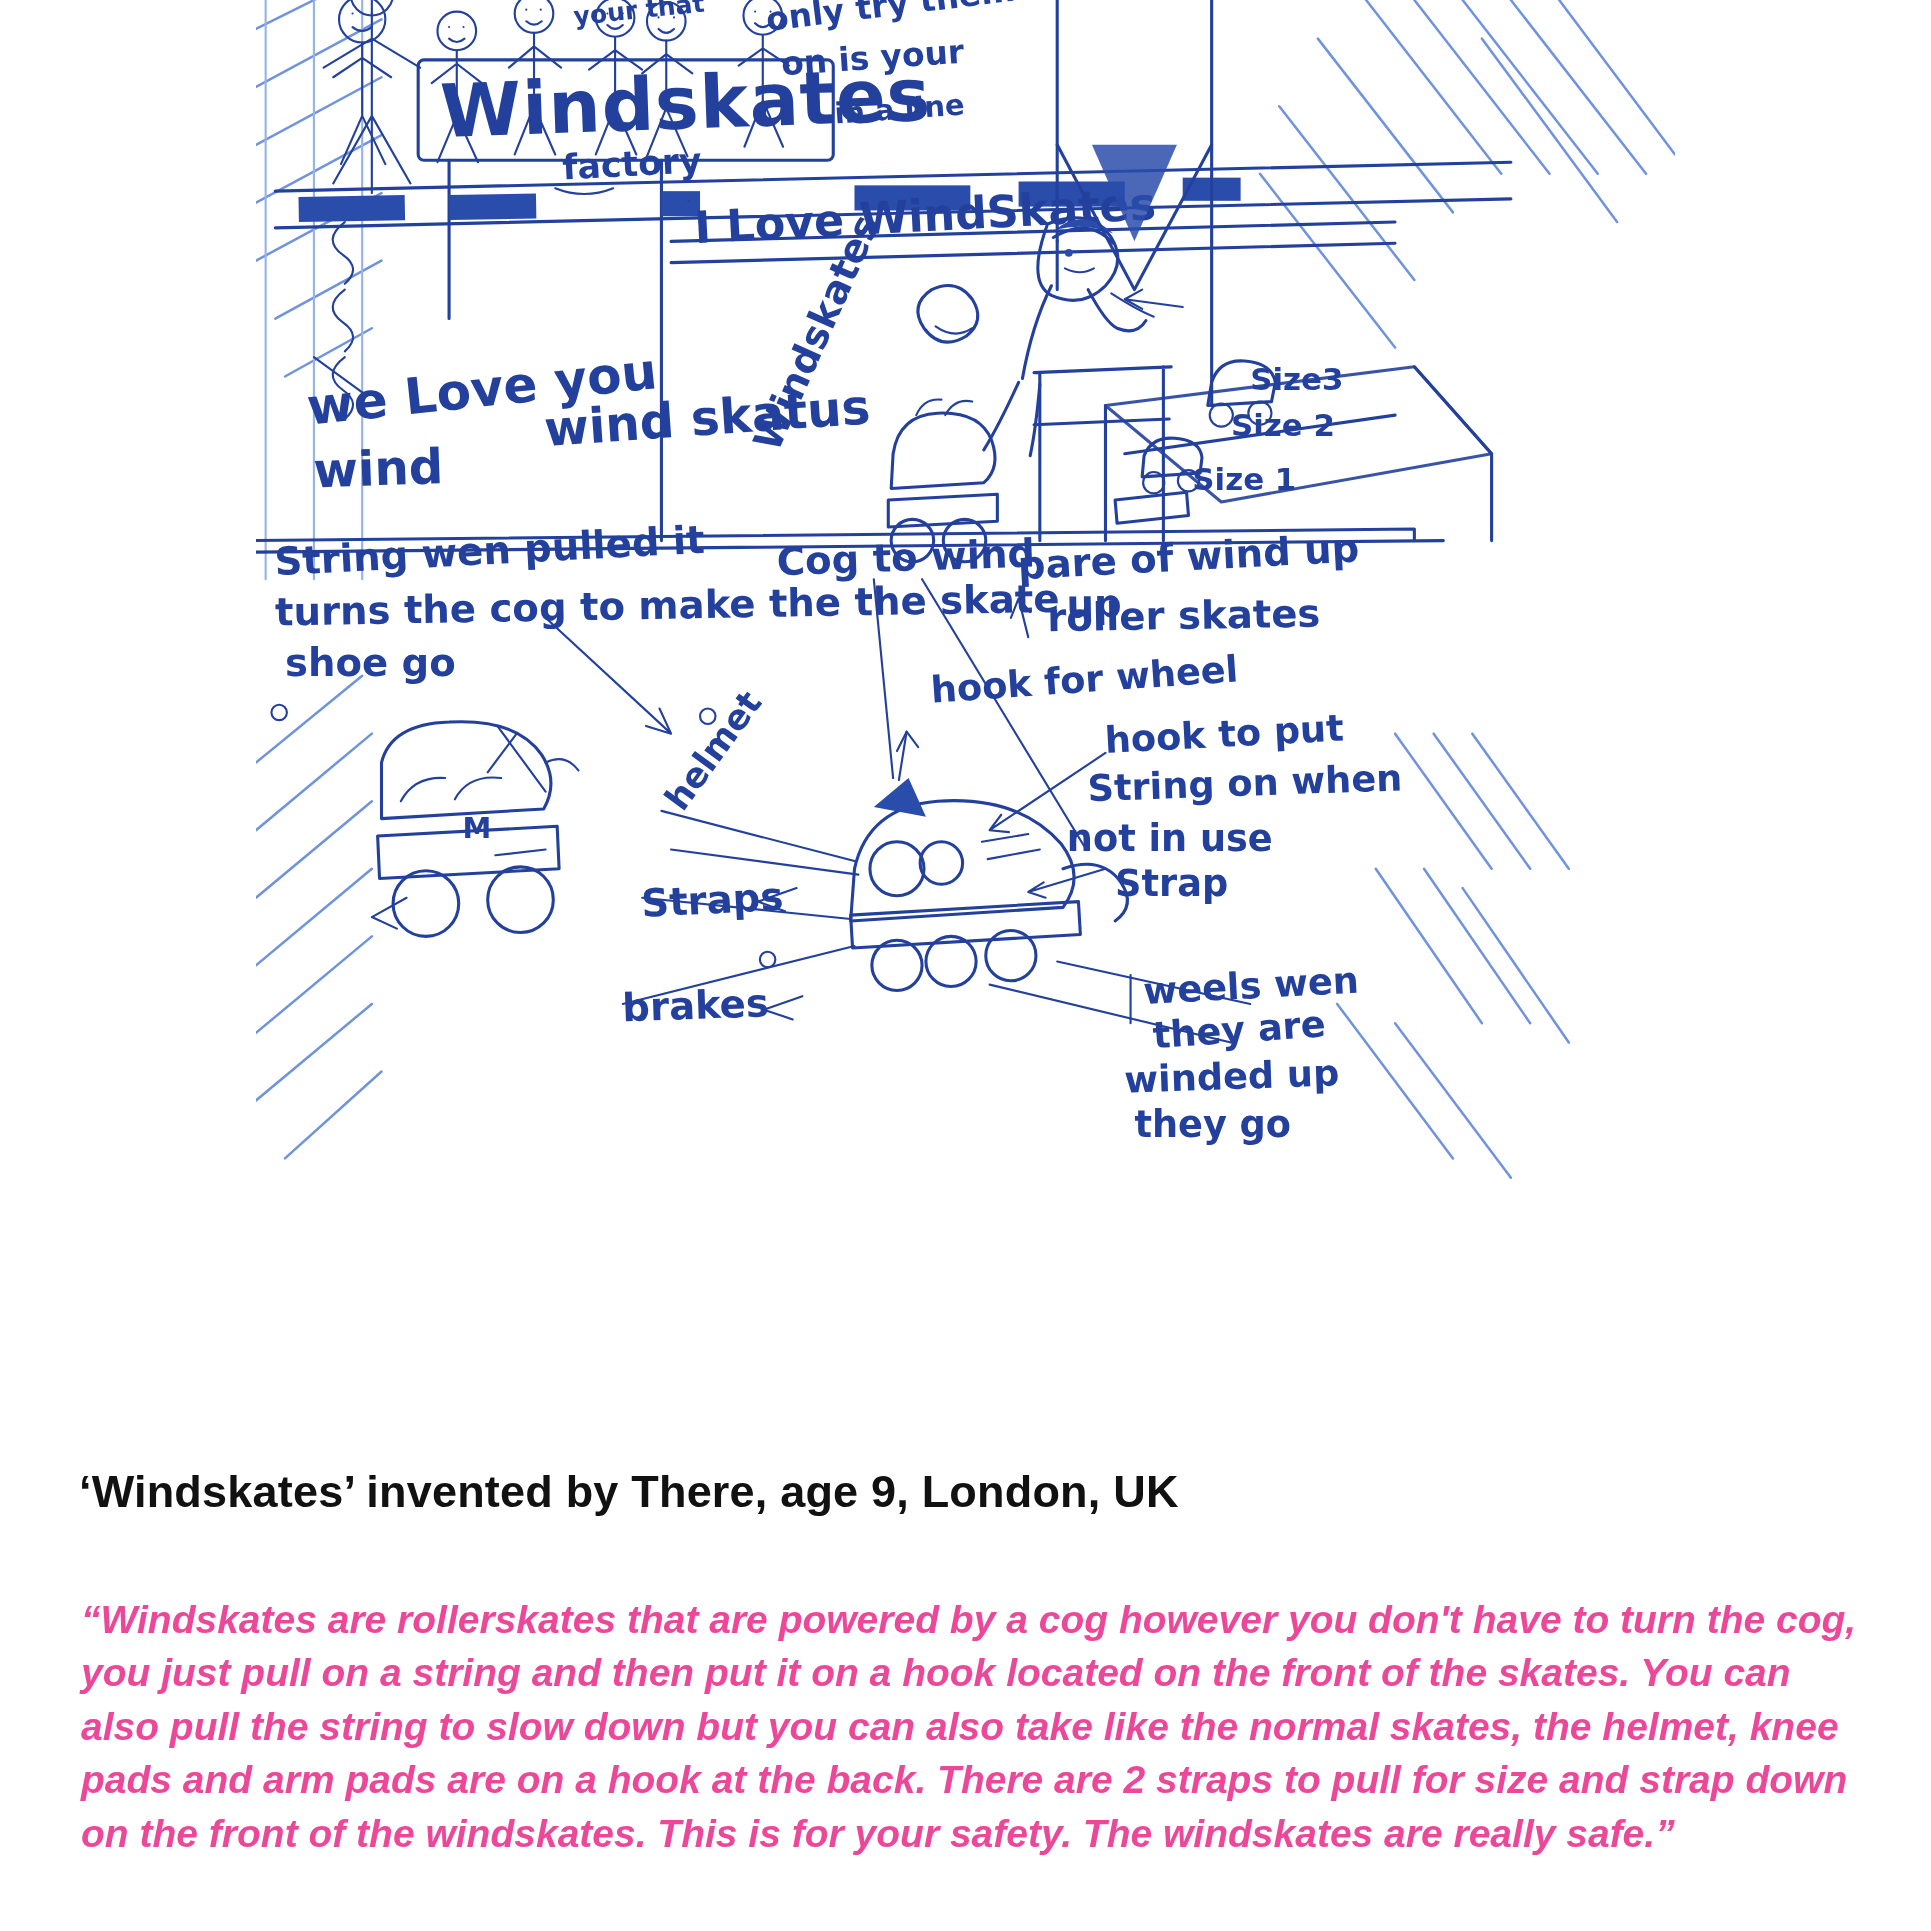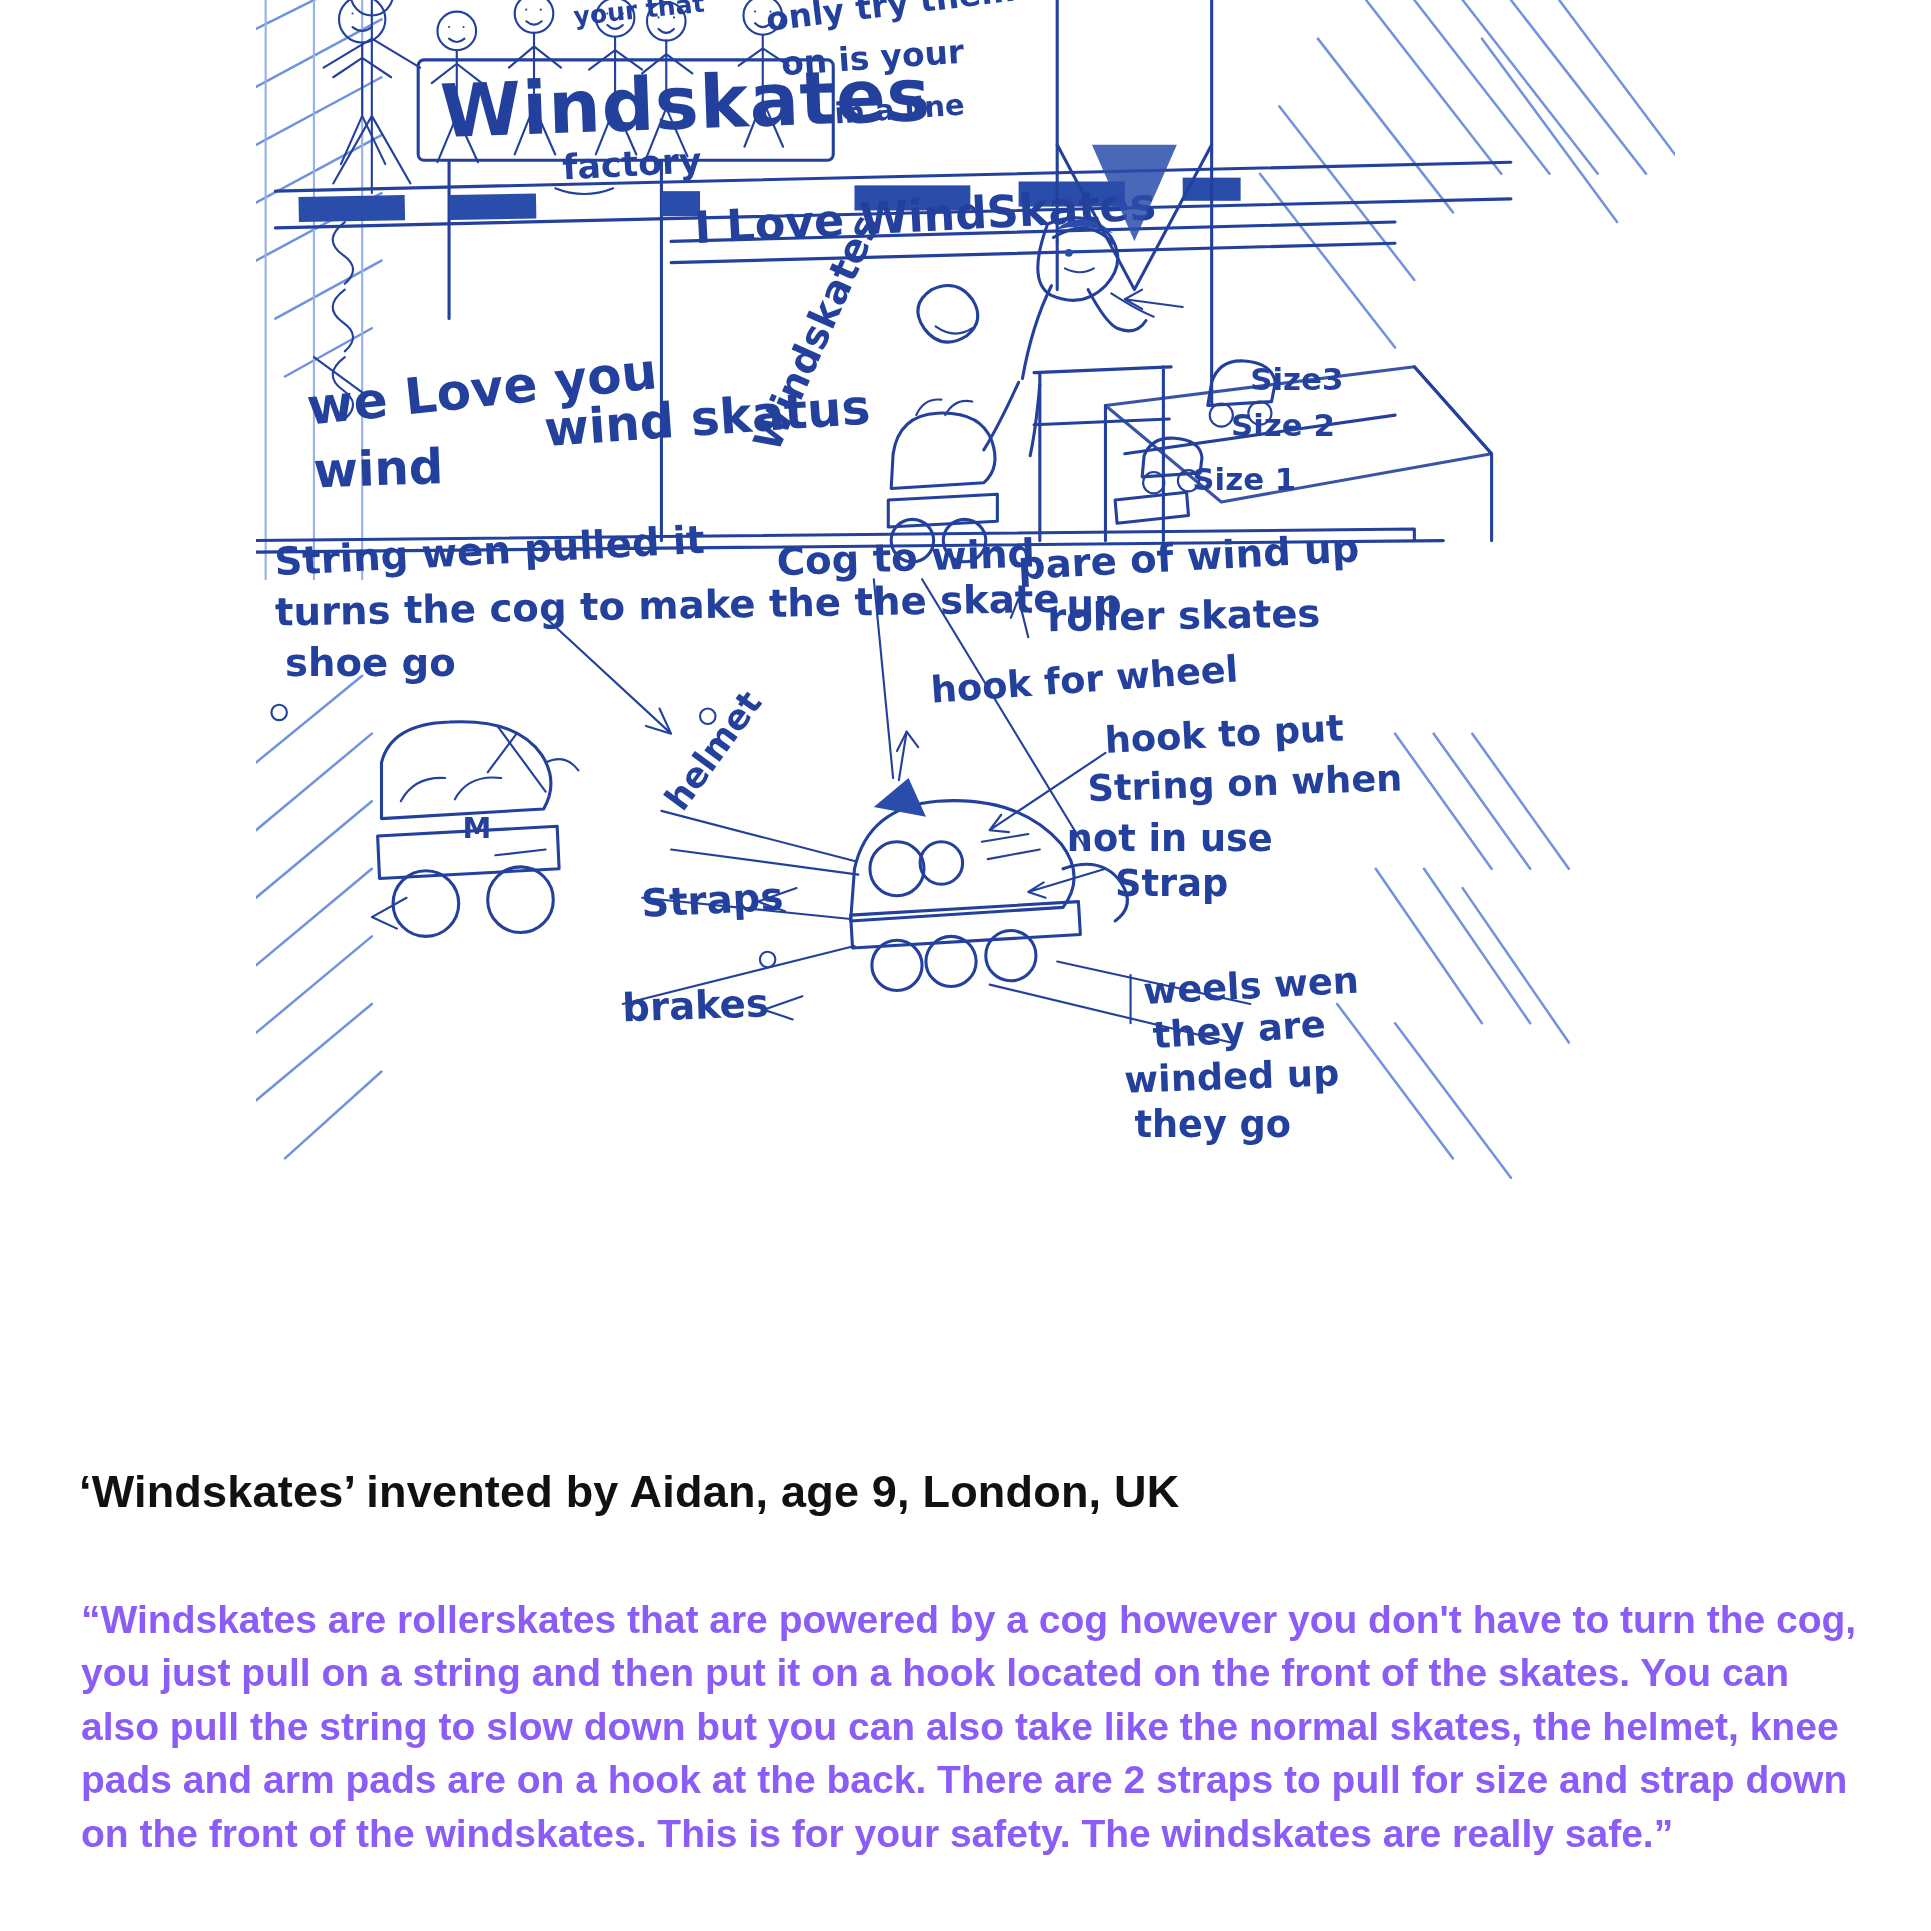--- a/index.html
+++ b/index.html
@@ -49,22 +49,23 @@
     color: #111111;
     letter-spacing: 0.2px;
   }
   .quote {
     position: absolute;
     left: 81px;
     top: 1593px;
     width: 1777px;
     font-size: 39px;
     line-height: 1.37;
+    font-style: italic;
     font-weight: bold;
-    color: #8b5cf6;
+    color: #ec4899;
   }
 </style>
 </head>
 <body>
 
 <div class="page">
 
   <div class="scan">
     <svg viewBox="0 0 1470 1500" xmlns="http://www.w3.org/2000/svg">
 
@@ -362,18 +363,18 @@
         <path class="sl" d="M1160 900 L1270 1060"></path>
         <path class="sl" d="M1210 900 L1320 1060"></path>
         <path class="sl" d="M1250 920 L1360 1080"></path>
         <path class="sl" d="M1120 1040 L1240 1200"></path>
         <path class="sl" d="M1180 1060 L1300 1220"></path>
       </g>
 
     </svg>
   </div>
 
-  <div class="caption">‘Windskates’ invented by Aidan, age 9, London, UK</div>
+  <div class="caption">‘Windskates’ invented by There, age 9, London, UK</div>
 
   <div class="quote">“Windskates are rollerskates that are powered by a cog however you don't have to turn the cog, you just pull on a string and then put it on a hook located on the front of the skates. You can also pull the string to slow down but you can also take like the normal skates, the helmet, knee pads and arm pads are on a hook at the back. There are 2 straps to pull for size and strap down on the front of the windskates. This is for your safety. The windskates are really safe.”</div>
 
 </div>
 
 
 </body></html>

